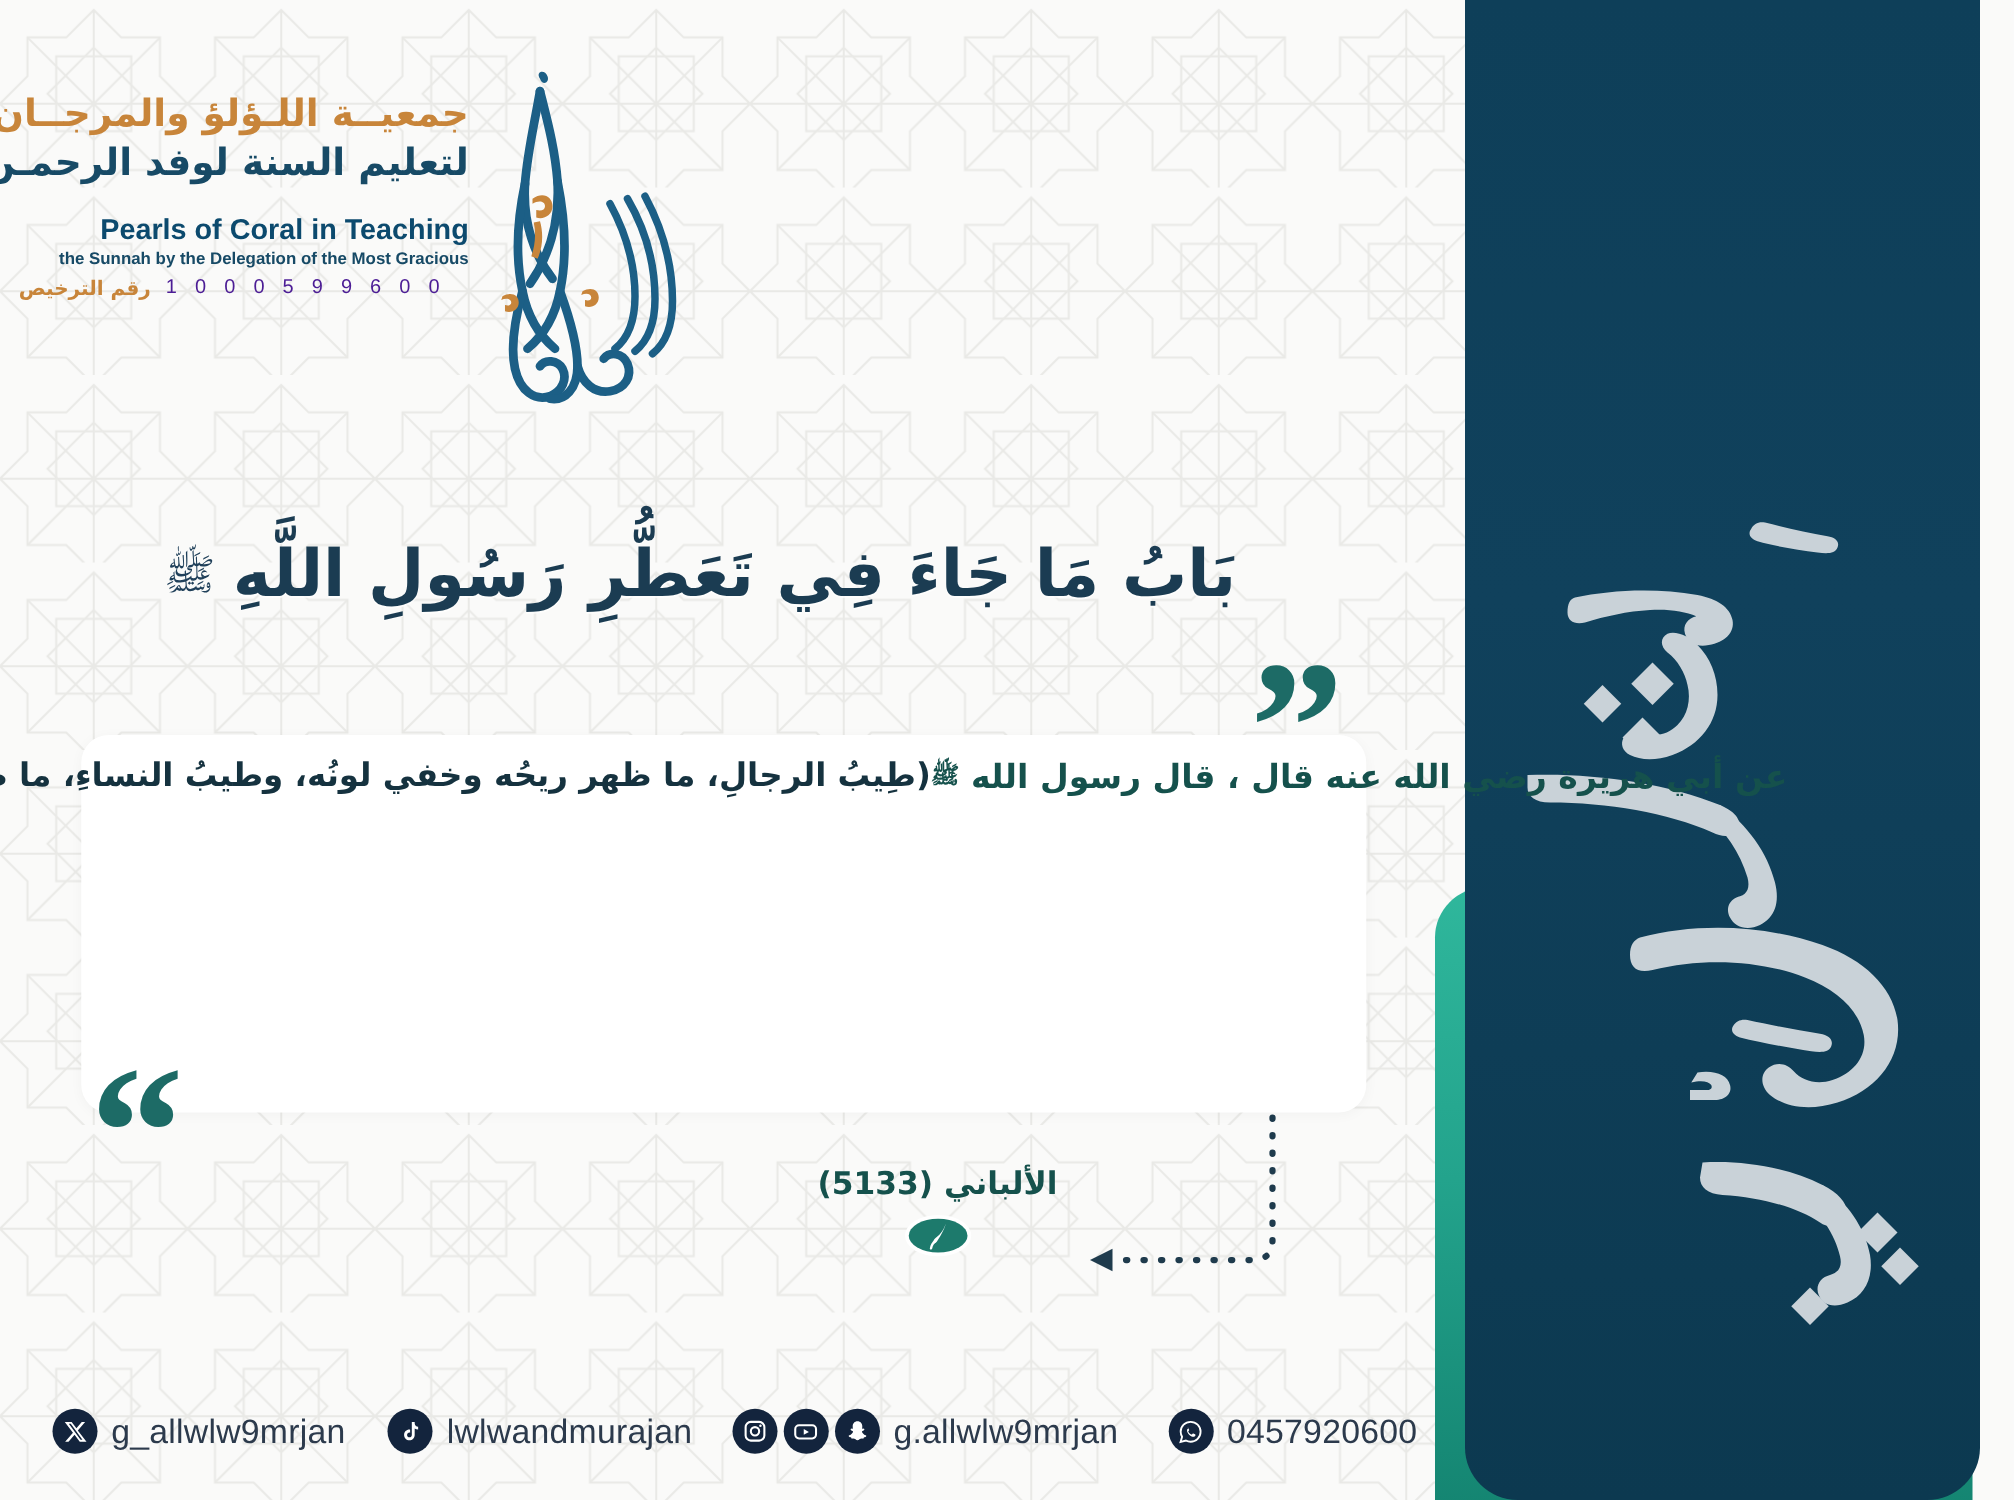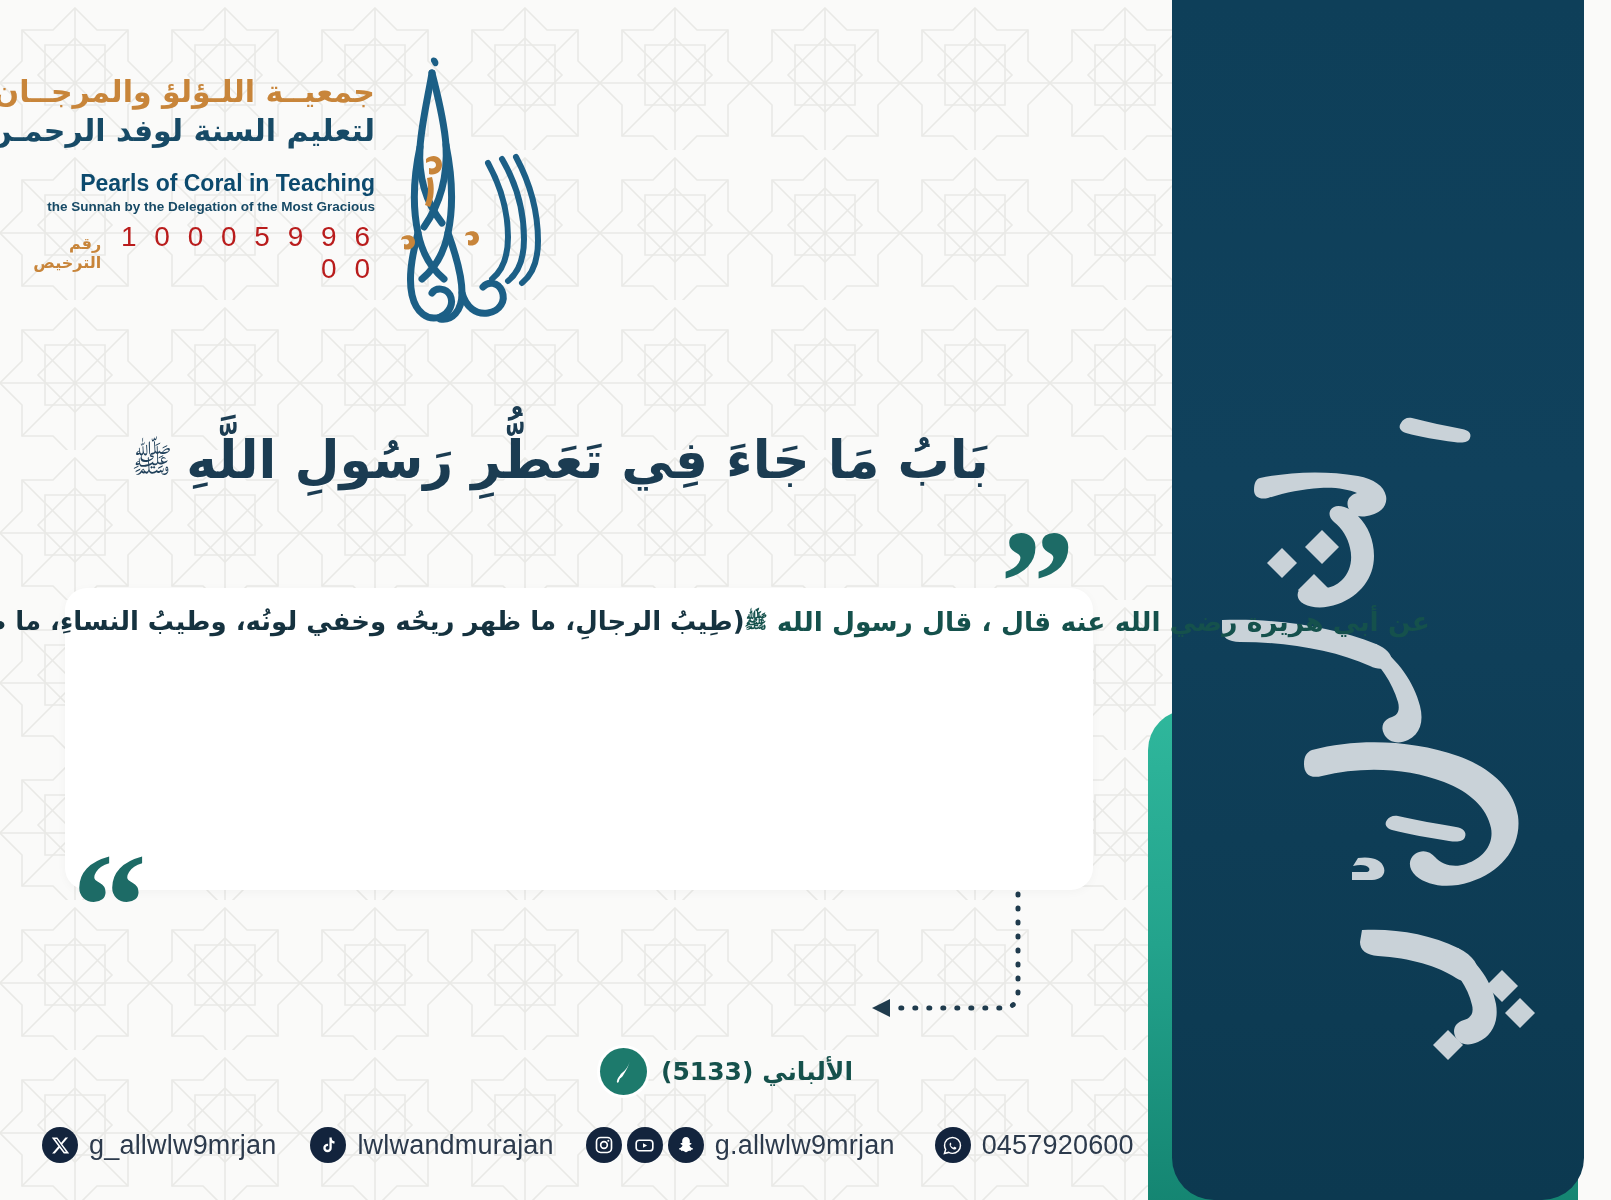--- a/index.html
+++ b/index.html
@@ -50,21 +50,21 @@
   }
   .lg-en2 {
     font-family:"Liberation Sans", sans-serif;
     font-size:13.5px; font-weight:bold; color:#174a66; margin-top:2px;
     direction:ltr; text-align:right; white-space:nowrap;
   }
   .lg-lic { margin-top:7px; display:flex; justify-content:flex-end; align-items:center; gap:12px; }
   .lg-lic-label { font-size:16px; font-weight:bold; color:#c8853a; direction:rtl; }
   .lg-lic-num {
     font-family:"Liberation Sans", sans-serif;
-    font-size:28px; color:#b91c1c; letter-spacing:5px; direction:ltr;
+    font-size:16px; color:#4c1d95; letter-spacing:5px; direction:ltr;
   }
   .logo-mark { position:absolute; left:350px; top:0px; width:175px; height:285px; }
 
   
   .title-row {
     position:absolute; left:0px; top:430px; width:1120px;
     display:flex; align-items:center; justify-content:center; gap:14px;
     direction:rtl; z-index:5;
   }
   .title-ar {
@@ -97,23 +97,23 @@
   .h-l1 { font-size:26.5px; margin-bottom:34px; }
   .h-l1 .saw-sm { font-size:19px; vertical-align:middle; }
   .h-l2 { font-size:26px; color:#15323f; margin-bottom:34px; }
   .h-l3 { font-size:26px; color:#15323f; }
 
   
   .connector { position:absolute; left:850px; top:880px; width:220px; height:160px; z-index:4; }
 
   
   .attrib {
-    position:absolute; left:600px; top:1047px; width:300px; height:48px;
+    position:absolute; left:600px; top:954px; width:300px; height:48px;
     display:flex; align-items:center; justify-content:flex-end; gap:14px;
-    direction:rtl; z-index:6;
+    direction:rtl; z-index:6;flex-direction:column;
   }
   .attrib-text {
     font-family:"DejaVu Sans", sans-serif;
     font-size:25px; font-weight:bold; color:#15514c; direction:rtl; white-space:nowrap;
   }
   .pen-badge {
     width:47px; height:47px; border-radius:50%;
     background:#1d7a6c; display:flex; align-items:center; justify-content:center;
     box-shadow:0 0 0 3px #ffffff;
   }

